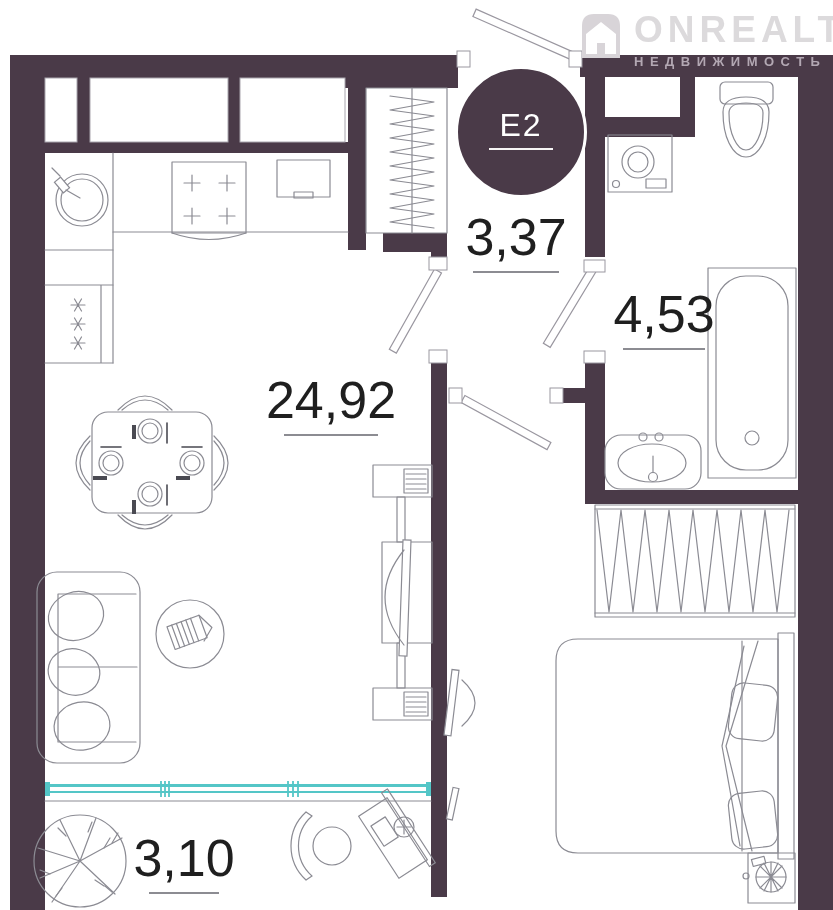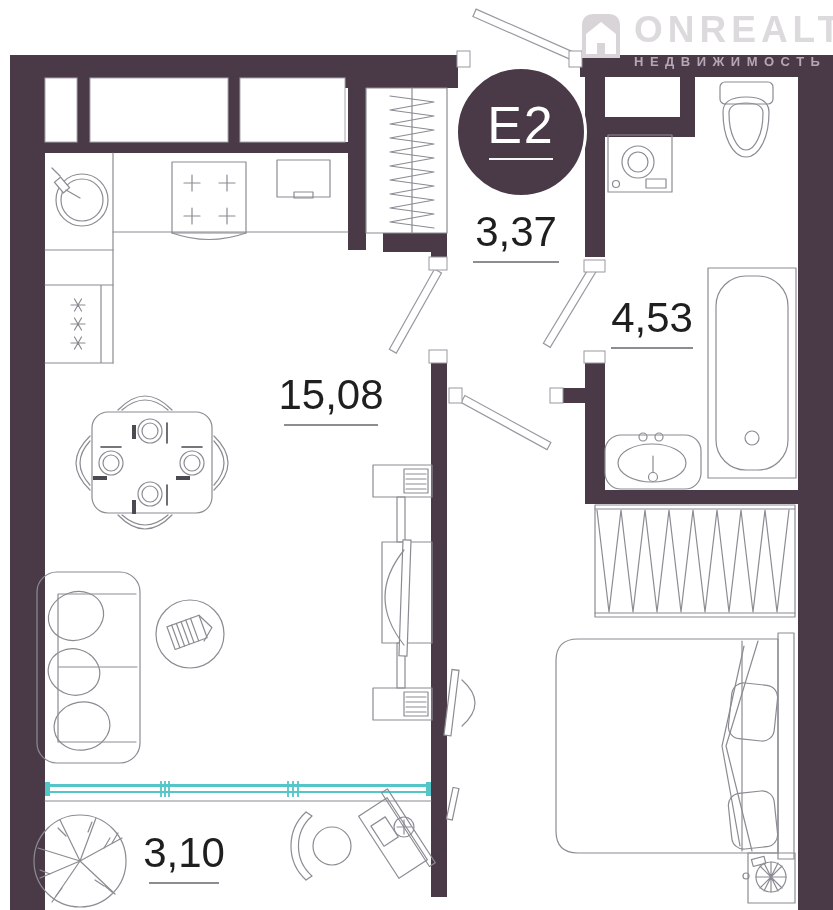--- a/index.html
+++ b/index.html
@@ -12,27 +12,27 @@
   .lnf {fill:#ffffff;stroke:#8b8b93;stroke-width:1.2;}
   .dk  {fill:none;stroke:#4a4a52;stroke-width:1.6;stroke-linecap:round;}
   .dkf {fill:#4a4a52;stroke:none;}
   .post{fill:#ffffff;stroke:#9a97a0;stroke-width:1;}
   .leaf{fill:#ffffff;stroke:#9a97a0;stroke-width:1.2;}
   .win {fill:#ffffff;stroke:#a9a6ae;stroke-width:1;}
   .teal{fill:#54c6c7;stroke:none;}
   .tealln{fill:none;stroke:#54c6c7;stroke-width:1.8;}
   
   .room-label{position:absolute;display:flex;flex-direction:column;align-items:center;
-              color:#1f1f1f;font-size:42px;line-height:1;letter-spacing:0px;z-index:4;}
+              color:#1f1f1f;font-size:52px;line-height:1;letter-spacing:0px;z-index:4;}
   .room-label .rule{height:2px;background:#8c8c92;margin-top:8px;}
   
   #badge{position:absolute;left:455px;top:66px;width:132px;height:132px;border-radius:50%;
          background:#4a3a48;border:3px solid #ffffff;box-sizing:border-box;z-index:6;
          display:flex;flex-direction:column;align-items:center;justify-content:center;color:#ffffff;}
-  #badge .code{font-size:52px;line-height:1;letter-spacing:2px;}
+  #badge .code{font-size:32px;line-height:1;letter-spacing:2px;}
   #badge .sep{width:64px;height:2px;background:#ffffff;opacity:.95;margin:7px 0 6px 0;}
   #badge .area{font-size:37px;line-height:1;}
   
   #logo{position:absolute;left:578px;top:10px;z-index:7;display:flex;align-items:flex-start;}
   #logo .txt{margin-left:10px;display:flex;flex-direction:column;}
   #logo .brand{font-size:37px;font-weight:bold;letter-spacing:5px;color:#dcdadc;line-height:1.1;}
   #logo .tagline{font-size:13px;font-weight:bold;letter-spacing:6.5px;color:#b3a8b3;margin-top:3px;}
 </style>
 </head>
 <body>
@@ -295,26 +295,26 @@
   <g>
     <circle class="ln" cx="332" cy="846" r="19"></circle>
     <path class="ln" d="M312,816 A40,40 0 0 0 312,876 M306,812 A46,46 0 0 0 306,880 M306,812 L312,816 M306,880 L312,876"></path>
   </g>
 </svg>
 
   <div class="room-label" style="left:446px;top:211px;width:140px;">
     <span>3,37</span>
     <div class="rule" style="width:86px;"></div>
   </div>
-  <div class="room-label" style="left:582px;top:288px;width:140px;margin-top:9px;">
+  <div class="room-label" style="left:594px;top:288px;width:140px;">
     <span>4,53</span>
     <div class="rule" style="width:82px;"></div>
   </div>
   <div class="room-label" style="left:261px;top:374px;width:140px;">
-    <span>15,08</span>
+    <span>24,92</span>
     <div class="rule" style="width:94px;"></div>
   </div>
   <div class="room-label" style="left:114px;top:832px;width:140px;">
     <span>3,10</span>
     <div class="rule" style="width:70px;"></div>
   </div>
 
   <div id="badge">
     <div class="code">Е2</div>
     <div class="sep"></div>

